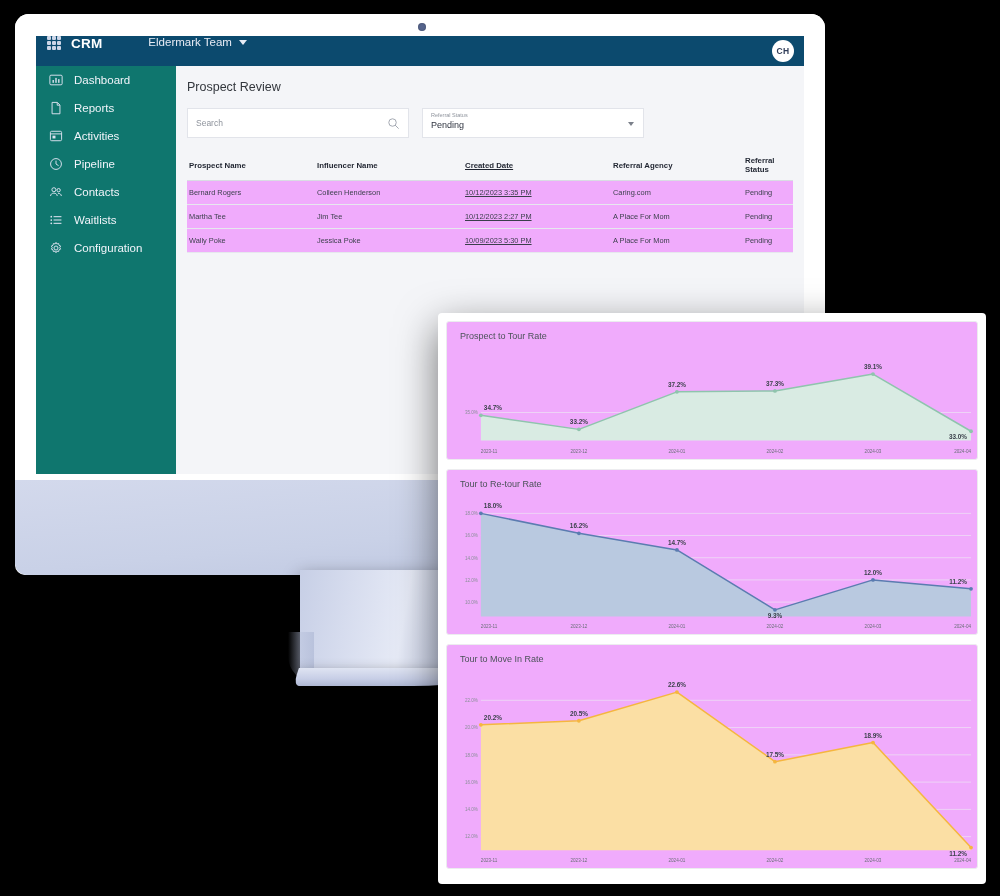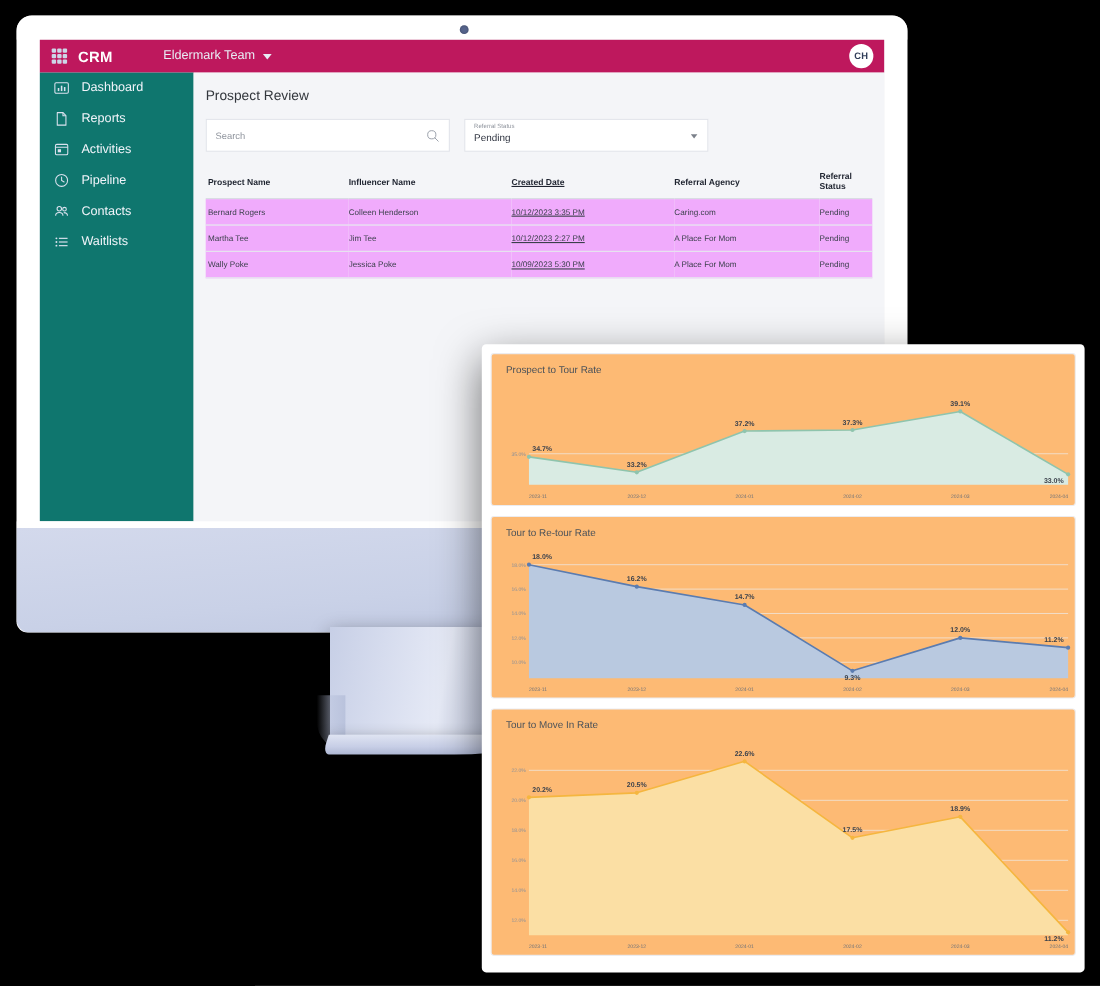--- a/index.html
+++ b/index.html
@@ -50,21 +50,21 @@
     background:linear-gradient(180deg,#dfe4f2 0%, #c7cee6 60%, #aeb7d3 100%);
     border-radius:0 0 40% 6px / 0 0 100% 60%;
     transform:skewX(-18deg);
     box-shadow:0 5px 14px rgba(0,0,0,.45);
   }
 
   
   #app{ position:absolute; left:0; top:0; width:768px; height:438px; background:#f4f5f8; }
   #topbar{
     position:absolute; left:0; top:0; width:768px; height:30px;
-    background:#be185d; display:flex; align-items:center;
+    background:#0c4a6e; display:flex; align-items:flex-start;
   }
   .grid-icon{ margin-left:11px; width:14px; height:14px; display:grid;
     grid-template-columns:repeat(3,1fr); grid-template-rows:repeat(3,1fr); gap:1.5px; }
   .grid-icon i{ background:#cdd6e8; border-radius:1px; display:block; }
   #brand{ color:#ffffff; font-size:13.5px; font-weight:600; margin-left:10px; letter-spacing:.2px; }
   #team-select{ display:flex; align-items:center; gap:7px; margin-left:46px; color:#e8ecf5; font-size:11.5px; }
   .chev{ width:0;height:0;border-left:4.5px solid transparent;border-right:4.5px solid transparent;
          border-top:5px solid #e8ecf5; display:block; }
   #avatar{
     position:absolute; right:10px; top:4px; width:22px; height:22px; border-radius:50%;
@@ -114,21 +114,21 @@
   #tbl th:nth-child(3),#tbl td:nth-child(3){ width:148px;text-decoration:underline; }
   #tbl th:nth-child(4),#tbl td:nth-child(4){ width:132px; }
 
   
   #charts-panel{
     position:absolute; left:438px; top:313px; width:548px; height:571px;
     background:#ffffff; border-radius:4px;
     box-shadow:0 14px 40px rgba(0,0,0,.55);
     padding:8px; overflow:hidden;
   }
-  .chart-card{ background:#fdba74; border:1px solid #ececef; border-radius:3px; margin-bottom:9px; }
+  .chart-card{ background:#f0abfc; border:1px solid #ececef; border-radius:3px; margin-bottom:9px; }
   .chart-title{ font-size:9px; color:#4b5259; padding:9px 0 0 13px; }
   .chart-svg{ display:block; width:100%; }
   .tick-lbl{ font-size:4.6px; fill:#8a8f98; font-family:"Liberation Sans",sans-serif; }
   .xtick-lbl{ font-size:4.6px; fill:#6a6f78; font-family:"Liberation Sans",sans-serif; }
   .pt-lbl{ font-size:6.4px; fill:#3c424c; font-family:"Liberation Sans",sans-serif; font-weight:600; }
   .gridline{ stroke:#eceef1; stroke-width:.6; }
 </style>
 </head>
 <body>
 
@@ -228,20 +228,29 @@
                       <circle cx="2.6" cy="11.8" r="1"></circle>
                       <rect x="5.2" y="3.6" width="9" height="1.2"></rect>
                       <rect x="5.2" y="7.4" width="9" height="1.2"></rect>
                       <rect x="5.2" y="11.2" width="9" height="1.2"></rect>
                     </g>
                   </svg>
               </span>
               <span class="lbl">Waitlists</span>
             </div>
 
+            <div class="nav-item">
+              <span class="nav-ico">
+                <svg viewBox="0 0 16 16">
+                    <circle cx="8" cy="8" r="2.3" fill="none" stroke="#dbe2ef" stroke-width="1.1"></circle>
+                    <path d="M8 1.6l1 1.8 2-.5.4 2 1.9.8-1 1.8 1 1.8-1.9.8-.4 2-2-.5-1 1.8-1-1.8-2 .5-.4-2-1.9-.8 1-1.8-1-1.8 1.9-.8.4-2 2 .5z" fill="none" stroke="#dbe2ef" stroke-width="1.05" stroke-linejoin="round"></path>
+                  </svg>
+              </span>
+              <span class="lbl">Configuration</span>
+            </div>
           </div>
 
           <div id="content">
             <div id="page-title">Prospect Review</div>
 
             <div id="filterbar">
               <div id="search-box">
                 <span class="ph">Search</span>
                 <svg id="search-icon" viewBox="0 0 16 16">
                   <circle cx="6.8" cy="6.8" r="4.6" fill="none" stroke="#9aa0aa" stroke-width="1.1"></circle>

